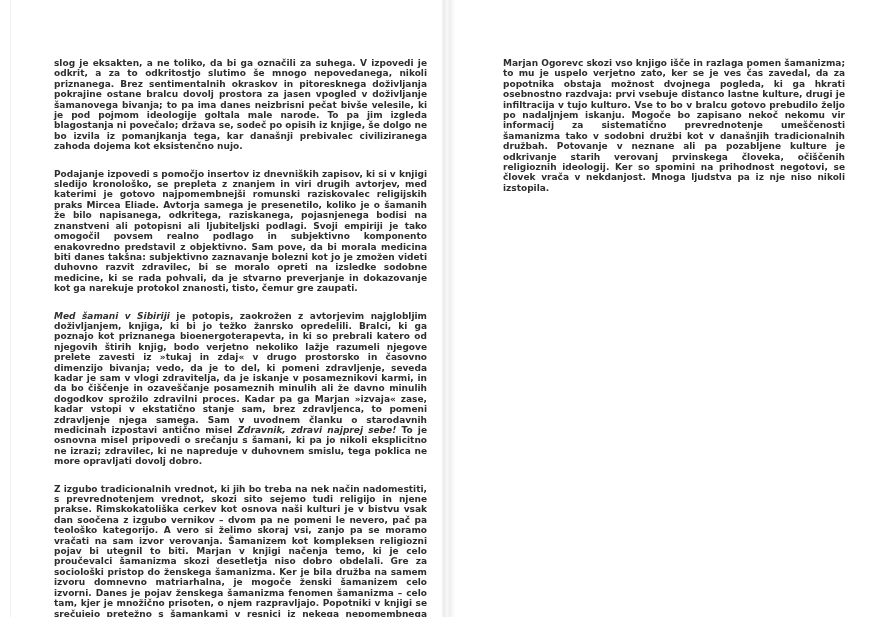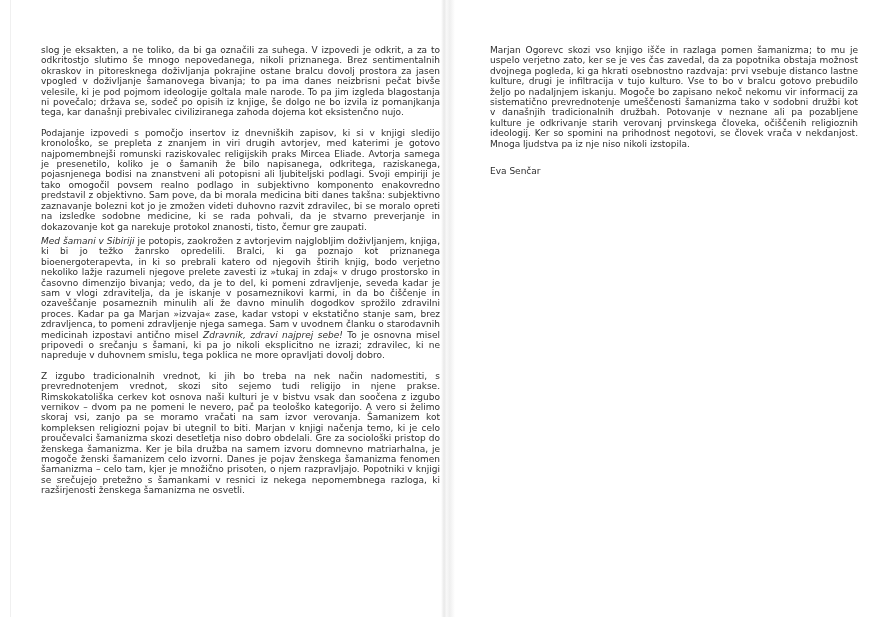--- a/index.html
+++ b/index.html
@@ -44,22 +44,23 @@
     position: absolute;
     top: 41px;
     color: #2e2e2e;
     font-size: 9px;
     line-height: 10.4px;
     text-align: justify;
   }
   .page-left  { left: 37px;  width: 407px; }
   .page-right { left: 486px; width: 376px; }
   .para {
-    margin: 4px;
+    margin: 17px;
     padding: 0;
+    font-weight: bold;
   }
   .para.gap { margin-top: 10px; }
   .para em {
     font-style: italic;
   }
   .para.signature {
     text-align: left;
     margin-top: 17px;
   }
 </style>
@@ -70,15 +71,14 @@
   <div class="scan-edge"></div>
   <div class="gutter"></div>
   <div class="page page-left">
       <p class="para"><span>slog je eksakten, a ne toliko, da bi ga označili za suhega. V izpovedi je odkrit, a za to odkritostjo slutimo še mnogo nepovedanega, nikoli priznanega. Brez sentimentalnih okraskov in pitoresknega doživljanja pokrajine ostane bralcu dovolj prostora za jasen vpogled v doživljanje šamanovega bivanja; to pa ima danes neizbrisni pečat bivše velesile, ki je pod pojmom ideologije goltala male narode. To pa jim izgleda blagostanja ni povečalo; država se, sodeč po opisih iz knjige, še dolgo ne bo izvila iz pomanjkanja tega, kar današnji prebivalec civiliziranega zahoda dojema kot eksistenčno nujo.</span></p>
       <p class="para gap"><span>Podajanje izpovedi s pomočjo insertov iz dnevniških zapisov, ki si v knjigi sledijo kronološko, se prepleta z znanjem in viri drugih avtorjev, med katerimi je gotovo najpomembnejši romunski raziskovalec religijskih praks Mircea Eliade. Avtorja samega je presenetilo, koliko je o šamanih že bilo napisanega, odkritega, raziskanega, pojasnjenega bodisi na znanstveni ali potopisni ali ljubiteljski podlagi. Svoji empiriji je tako omogočil povsem realno podlago in subjektivno komponento enakovredno predstavil z objektivno. Sam pove, da bi morala medicina biti danes takšna: subjektivno zaznavanje bolezni kot jo je zmožen videti duhovno razvit zdravilec, bi se moralo opreti na izsledke sodobne medicine, ki se rada pohvali, da je stvarno preverjanje in dokazovanje kot ga narekuje protokol znanosti, tisto, čemur gre zaupati.</span></p>
       <p class="para"><em>Med šamani v Sibiriji</em><span> je potopis, zaokrožen z avtorjevim najglobljim doživljanjem, knjiga, ki bi jo težko žanrsko opredelili. Bralci, ki ga poznajo kot priznanega bioenergoterapevta, in ki so prebrali katero od njegovih štirih knjig, bodo verjetno nekoliko lažje razumeli njegove prelete zavesti iz »tukaj in zdaj« v drugo prostorsko in časovno dimenzijo bivanja; vedo, da je to del, ki pomeni zdravljenje, seveda kadar je sam v vlogi zdravitelja, da je iskanje v posameznikovi karmi, in da bo čiščenje in ozaveščanje posameznih minulih ali že davno minulih dogodkov sprožilo zdravilni proces. Kadar pa ga Marjan »izvaja« zase, kadar vstopi v ekstatično stanje sam, brez zdravljenca, to pomeni zdravljenje njega samega. Sam v uvodnem članku o starodavnih medicinah izpostavi antično misel </span><em>Zdravnik, zdravi najprej sebe!</em><span> To je osnovna misel pripovedi o srečanju s šamani, ki pa jo nikoli eksplicitno ne izrazi; zdravilec, ki ne napreduje v duhovnem smislu, tega poklica ne more opravljati dovolj dobro.</span></p>
       <p class="para gap"><span>Z izgubo tradicionalnih vrednot, ki jih bo treba na nek način nadomestiti, s prevrednotenjem vrednot, skozi sito sejemo tudi religijo in njene prakse. Rimskokatoliška cerkev kot osnova naši kulturi je v bistvu vsak dan soočena z izgubo vernikov – dvom pa ne pomeni le nevero, pač pa teološko kategorijo. A vero si želimo skoraj vsi, zanjo pa se moramo vračati na sam izvor verovanja. Šamanizem kot kompleksen religiozni pojav bi utegnil to biti. Marjan v knjigi načenja temo, ki je celo proučevalci šamanizma skozi desetletja niso dobro obdelali. Gre za sociološki pristop do ženskega šamanizma. Ker je bila družba na samem izvoru domnevno matriarhalna, je mogoče ženski šamanizem celo izvorni. Danes je pojav ženskega šamanizma fenomen šamanizma – celo tam, kjer je množično prisoten, o njem razpravljajo. Popotniki v knjigi se srečujejo pretežno s šamankami v resnici iz nekega nepomembnega razloga, ki razširjenosti ženskega šamanizma ne osvetli.</span></p>
     </div>
   <div class="page page-right">
       <p class="para"><span>Marjan Ogorevc skozi vso knjigo išče in razlaga pomen šamanizma; to mu je uspelo verjetno zato, ker se je ves čas zavedal, da za popotnika obstaja možnost dvojnega pogleda, ki ga hkrati osebnostno razdvaja: prvi vsebuje distanco lastne kulture, drugi je infiltracija v tujo kulturo. Vse to bo v bralcu gotovo prebudilo željo po nadaljnjem iskanju. Mogoče bo zapisano nekoč nekomu vir informacij za sistematično prevrednotenje umeščenosti šamanizma tako v sodobni družbi kot v današnjih tradicionalnih družbah. Potovanje v neznane ali pa pozabljene kulture je odkrivanje starih verovanj prvinskega človeka, očiščenih religioznih ideologij. Ker so spomini na prihodnost negotovi, se človek vrača v nekdanjost. Mnoga ljudstva pa iz nje niso nikoli izstopila.</span></p>
-      <p class="para gap signature"><span>Eva Senčar</span></p>
     </div>
 </div>
 
 </body></html>

